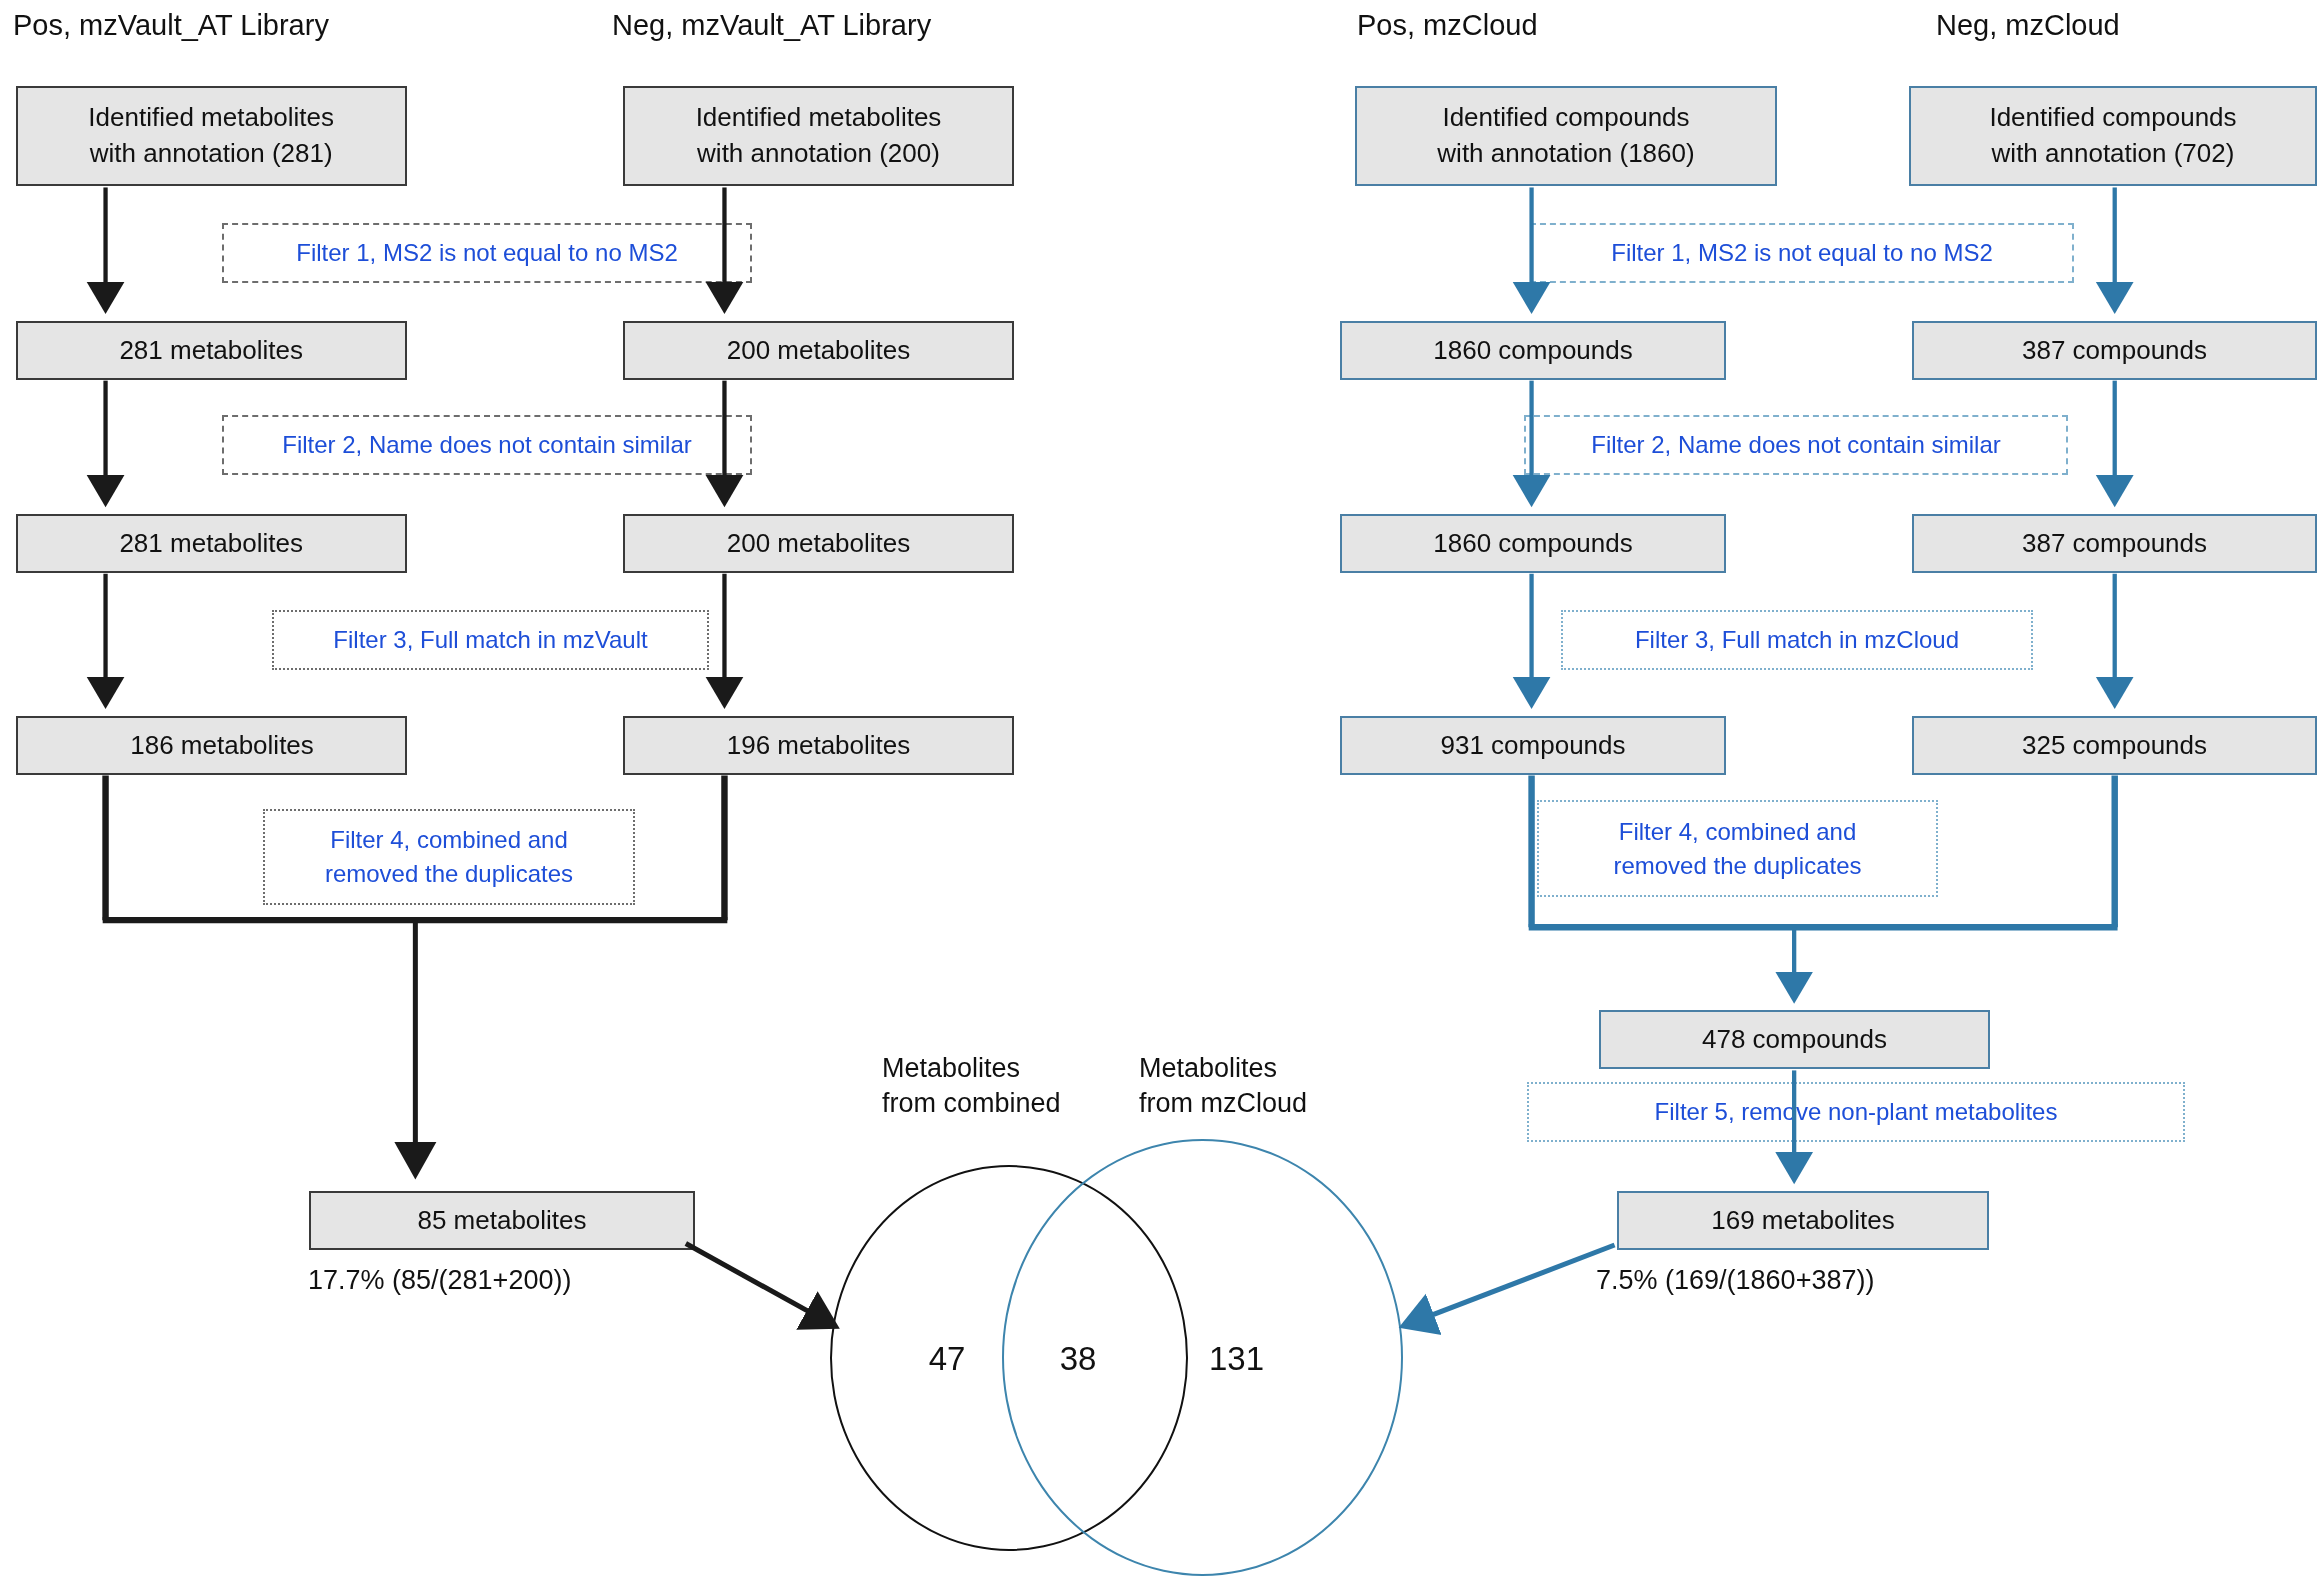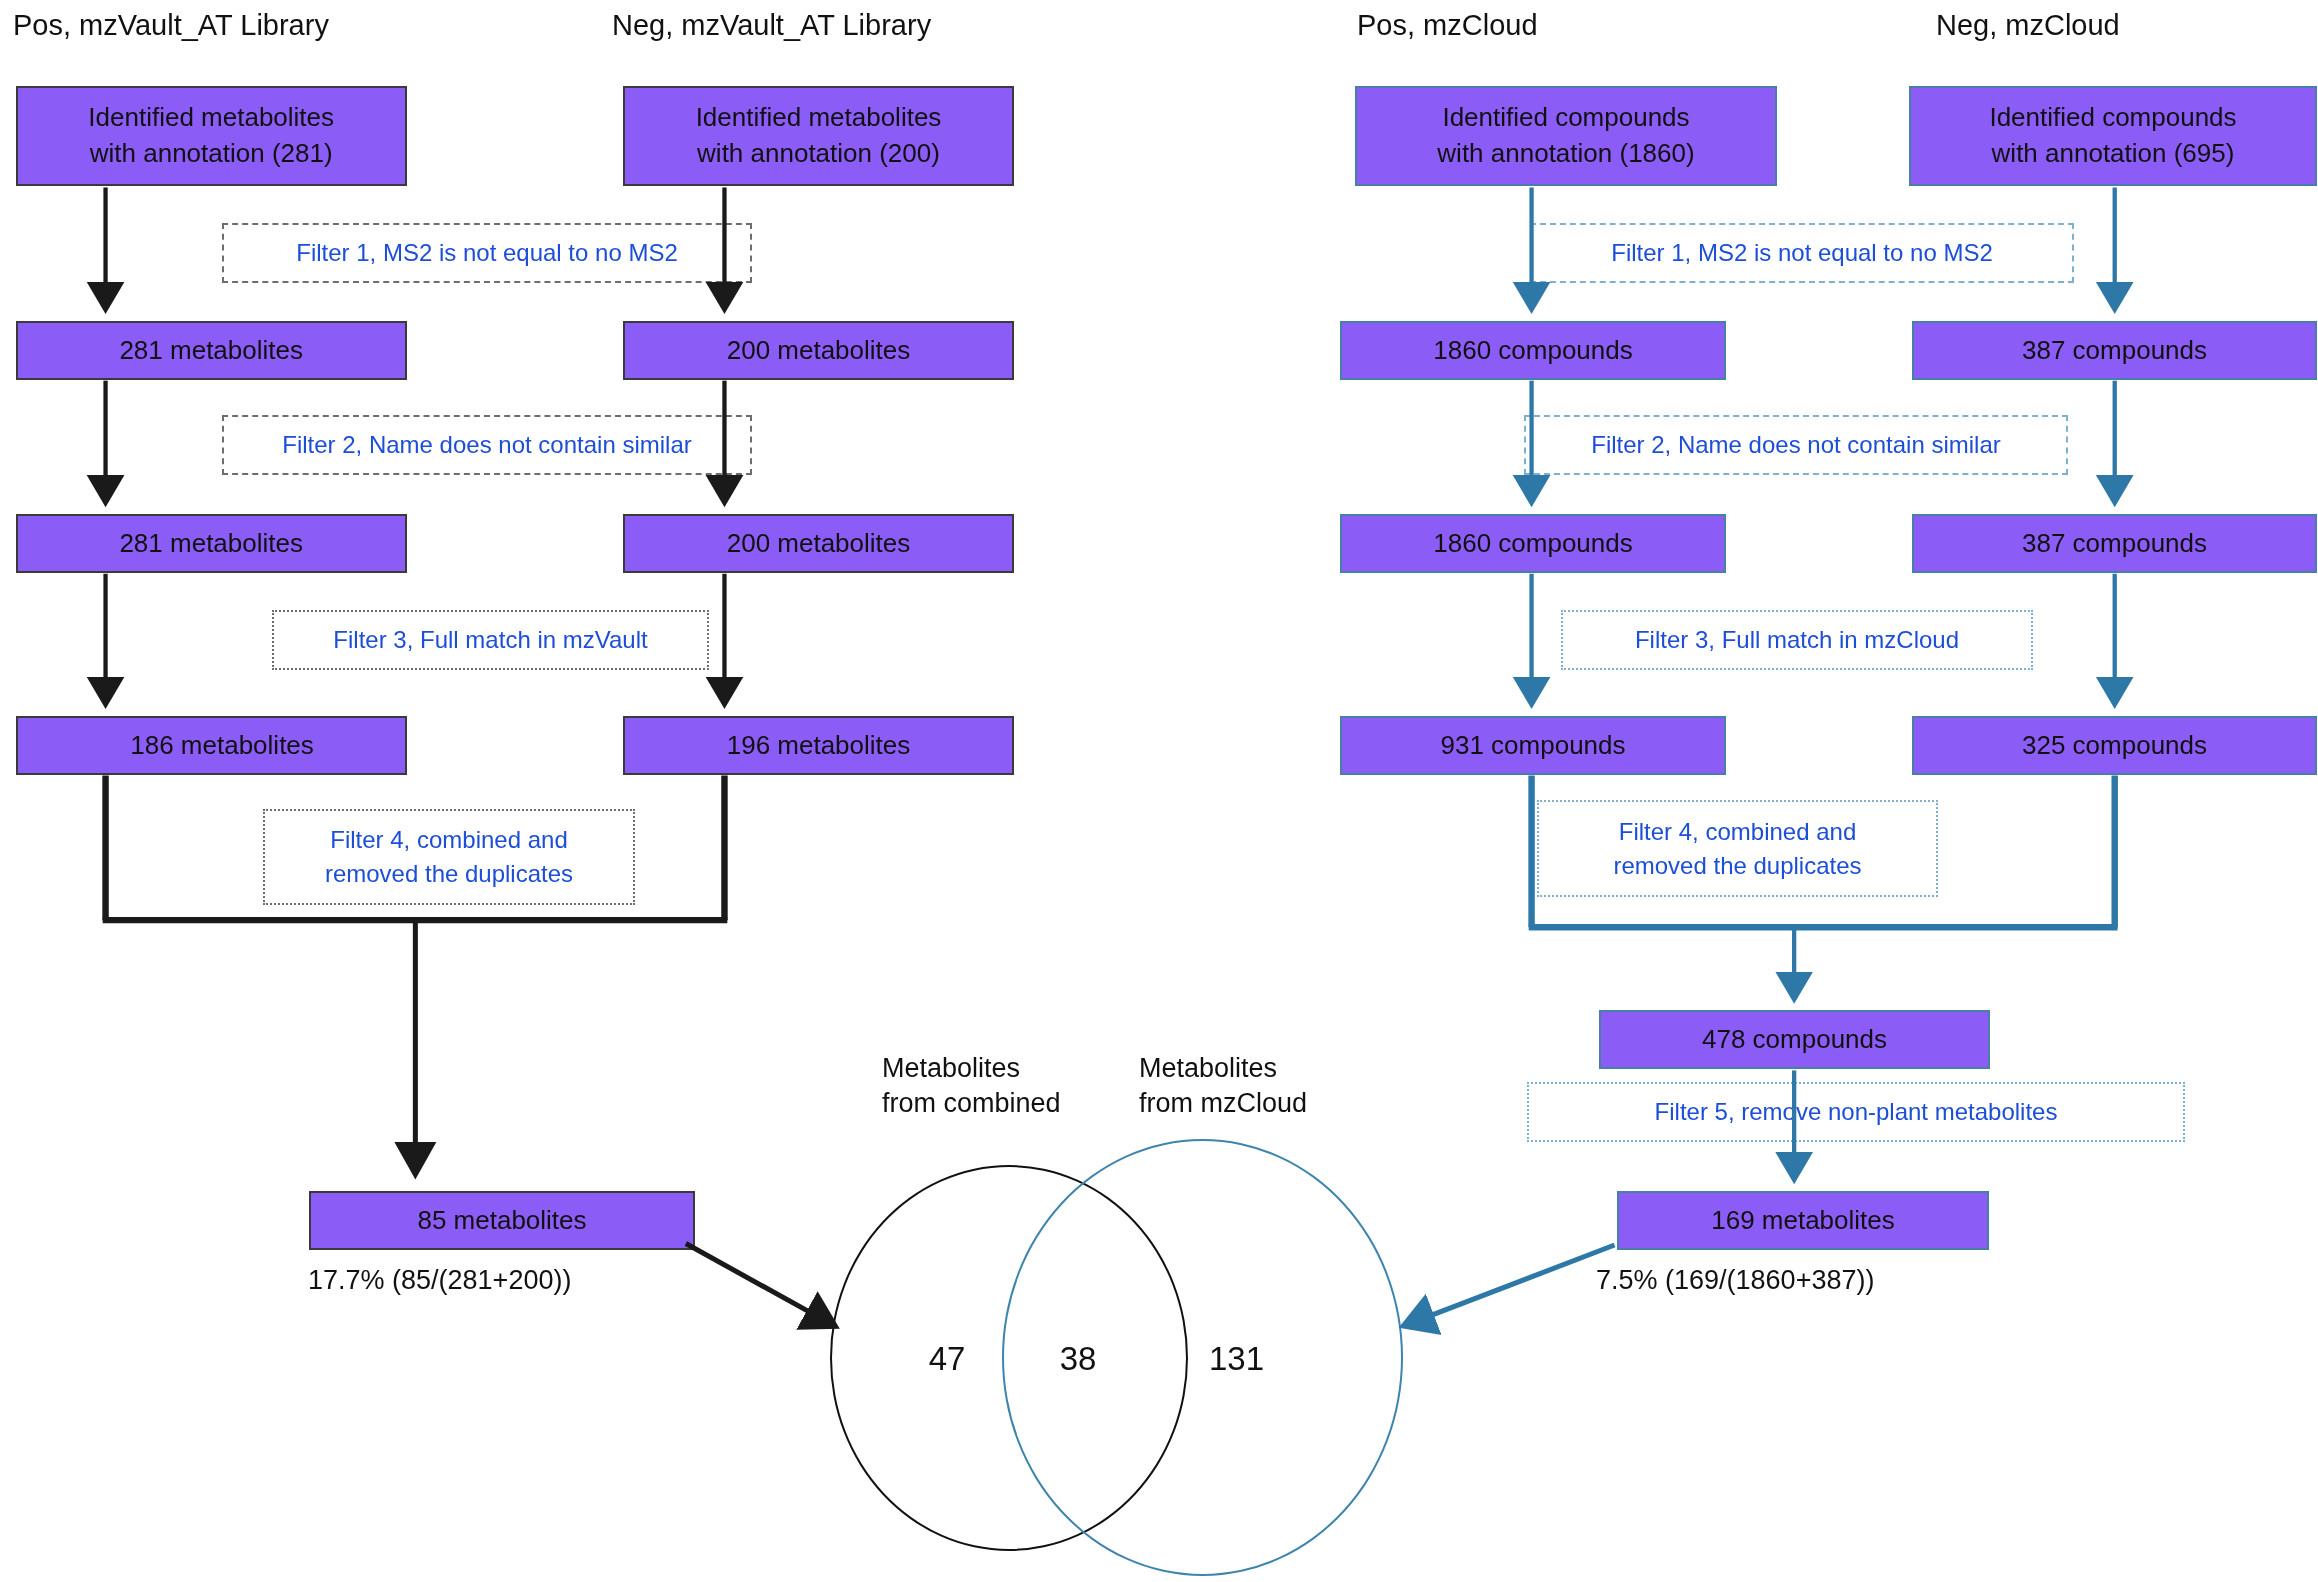--- a/index.html
+++ b/index.html
@@ -20,21 +20,21 @@
     position: absolute;
     font-size: 29px;
     color: #111111;
     white-space: nowrap;
     line-height: 1.1;
   }
   
   .box {
     position: absolute;
     box-sizing: border-box;
-    background: #8b5cf6;
+    background: #e5e5e5;
     border: 2.1px solid #3a3a3a;
     display: flex;
     flex-direction: column;
     align-items: center;
     justify-content: center;
     text-align: center;
     font-size: 26px;
     color: #111111;
     line-height: 1.38;
     padding: 2.9px 4.3px;
@@ -160,21 +160,21 @@
     <span>Filter 4, combined and</span>
     <span>removed the duplicates</span>
   </div>
 
   <div class="box blue" style="left:1355px; top:86px; width:422px; height:100px;">
     <span>Identified compounds</span>
     <span class="l2">with annotation (1860)</span>
   </div>
   <div class="box blue" style="left:1909px; top:86px; width:408px; height:100px;">
     <span>Identified compounds</span>
-    <span class="l2">with annotation (695)</span>
+    <span class="l2">with annotation (702)</span>
   </div>
 
   <div class="box blue" style="left:1340px; top:321px; width:386px; height:59px;">
     <span>1860 compounds</span>
   </div>
   <div class="box blue" style="left:1912px; top:321px; width:405px; height:59px;">
     <span>387 compounds</span>
   </div>
 
   <div class="box blue" style="left:1340px; top:514px; width:386px; height:59px;">

